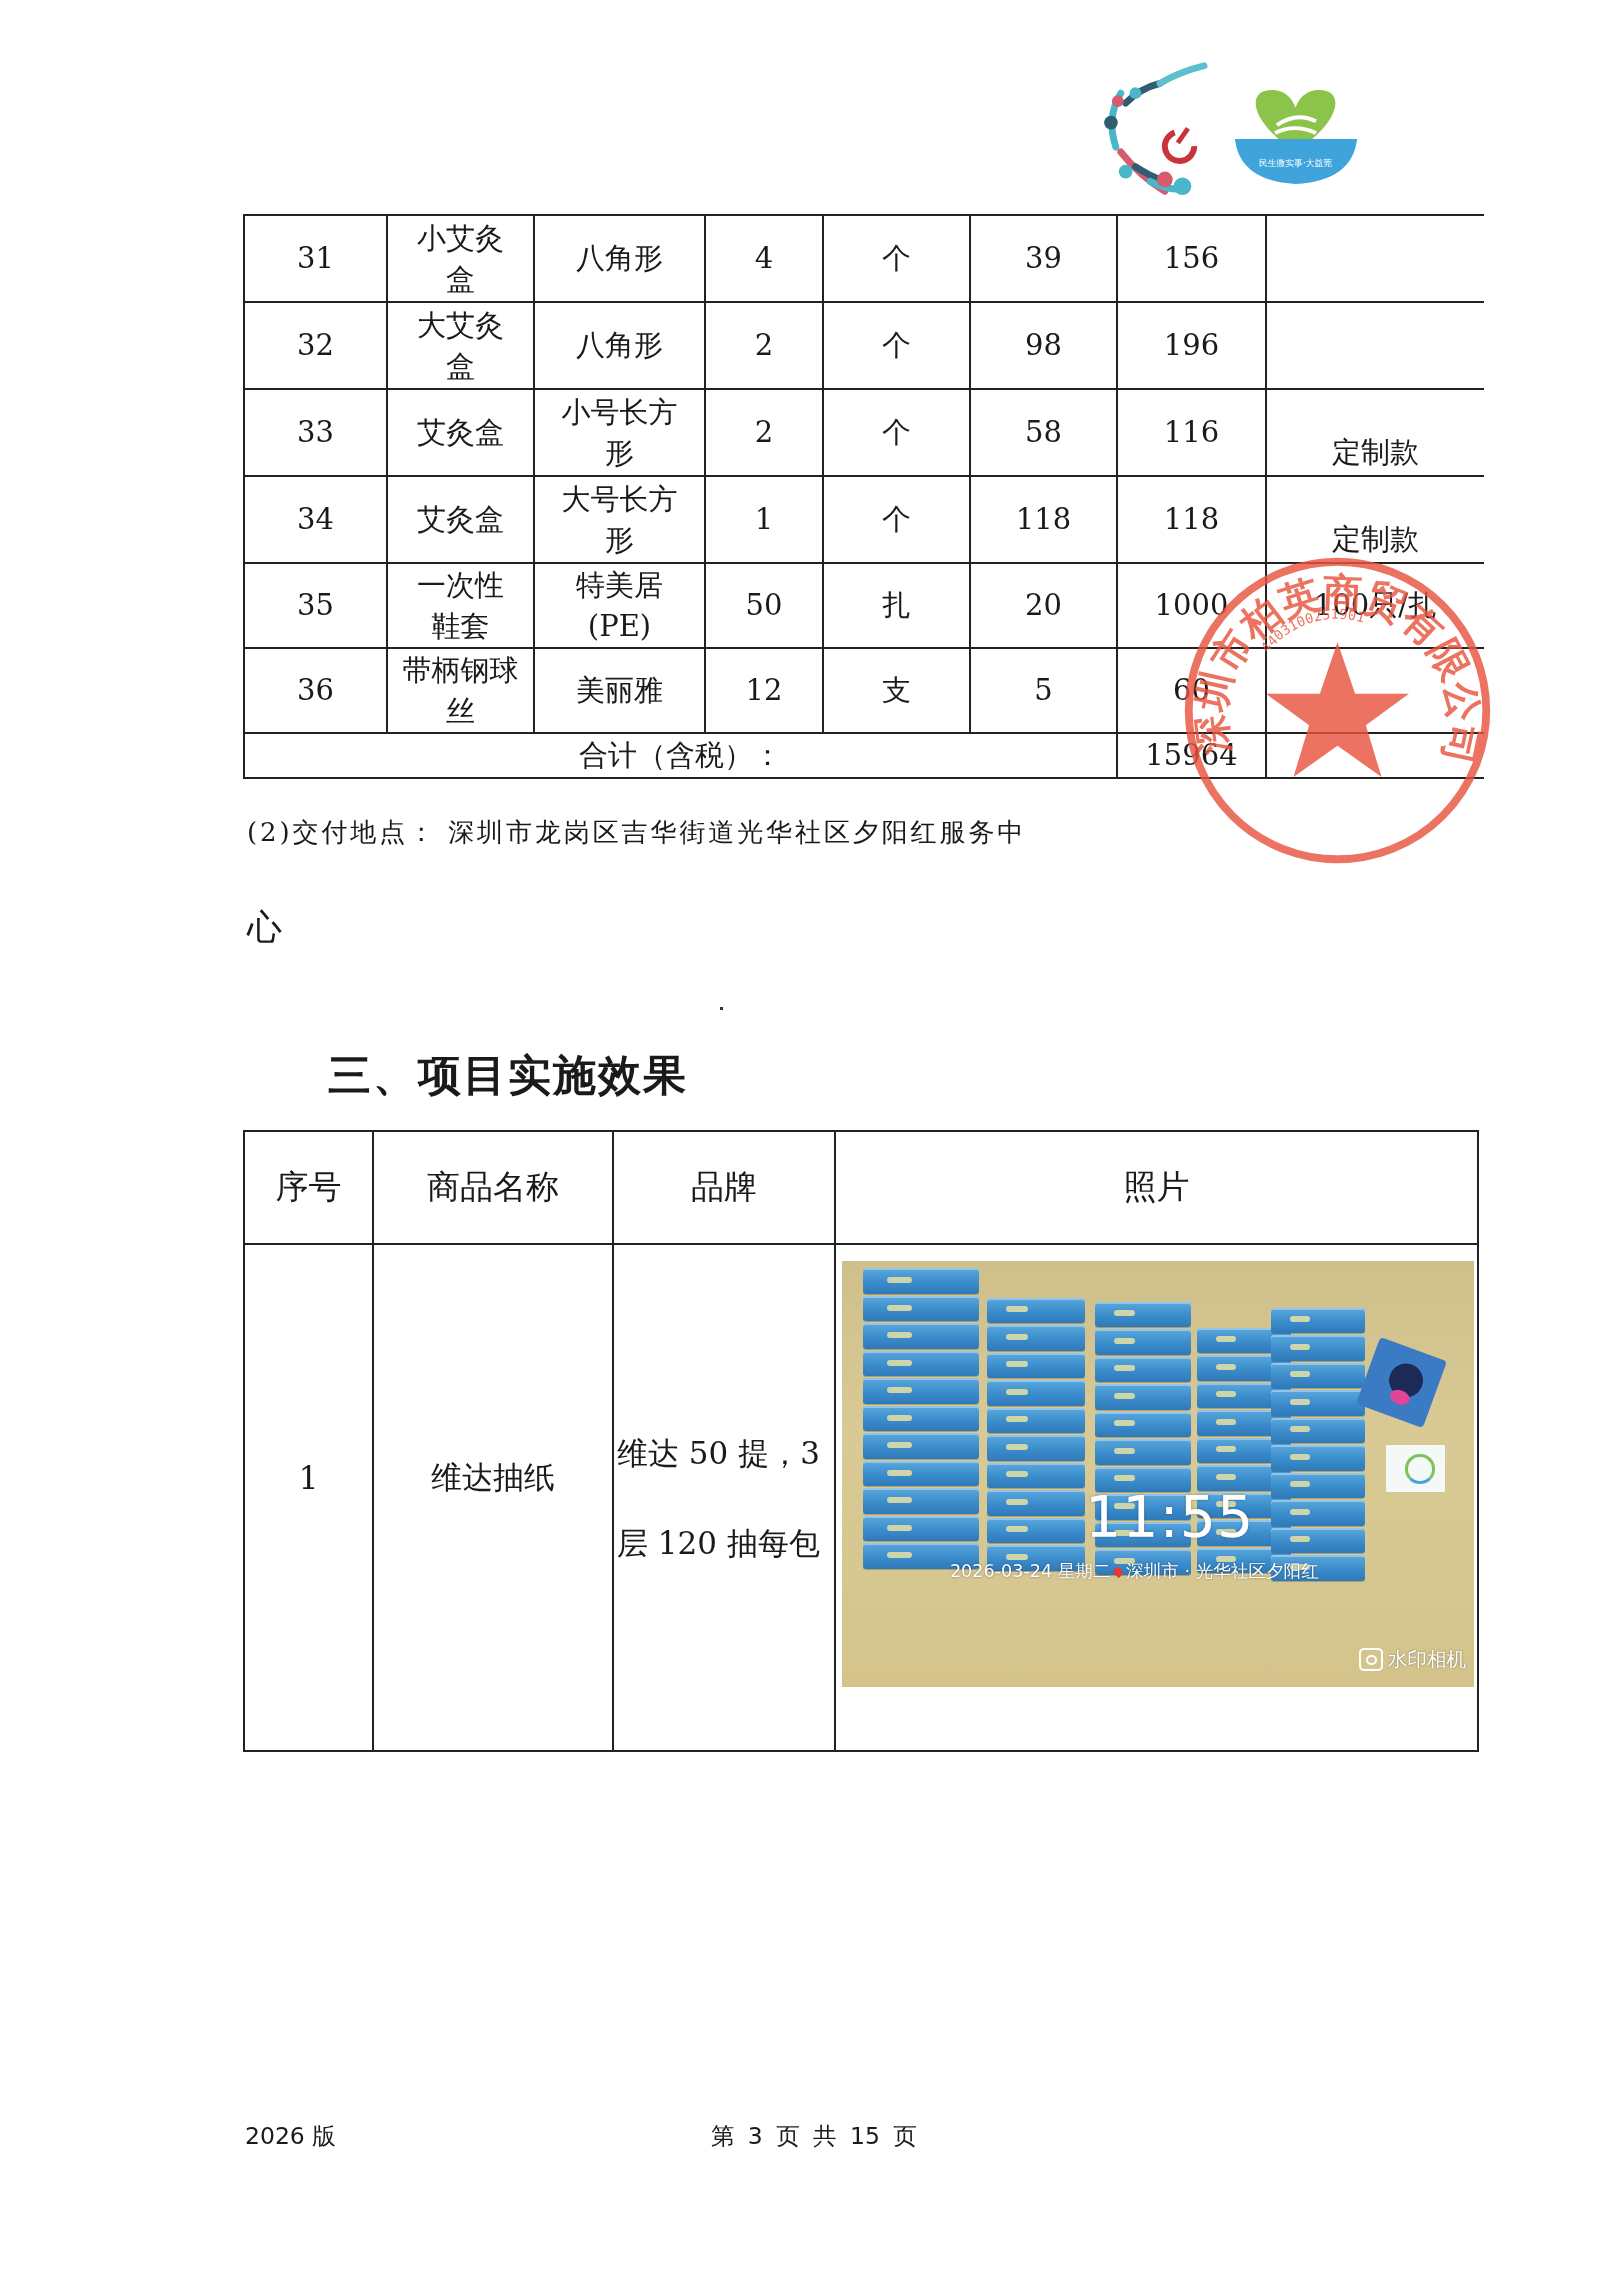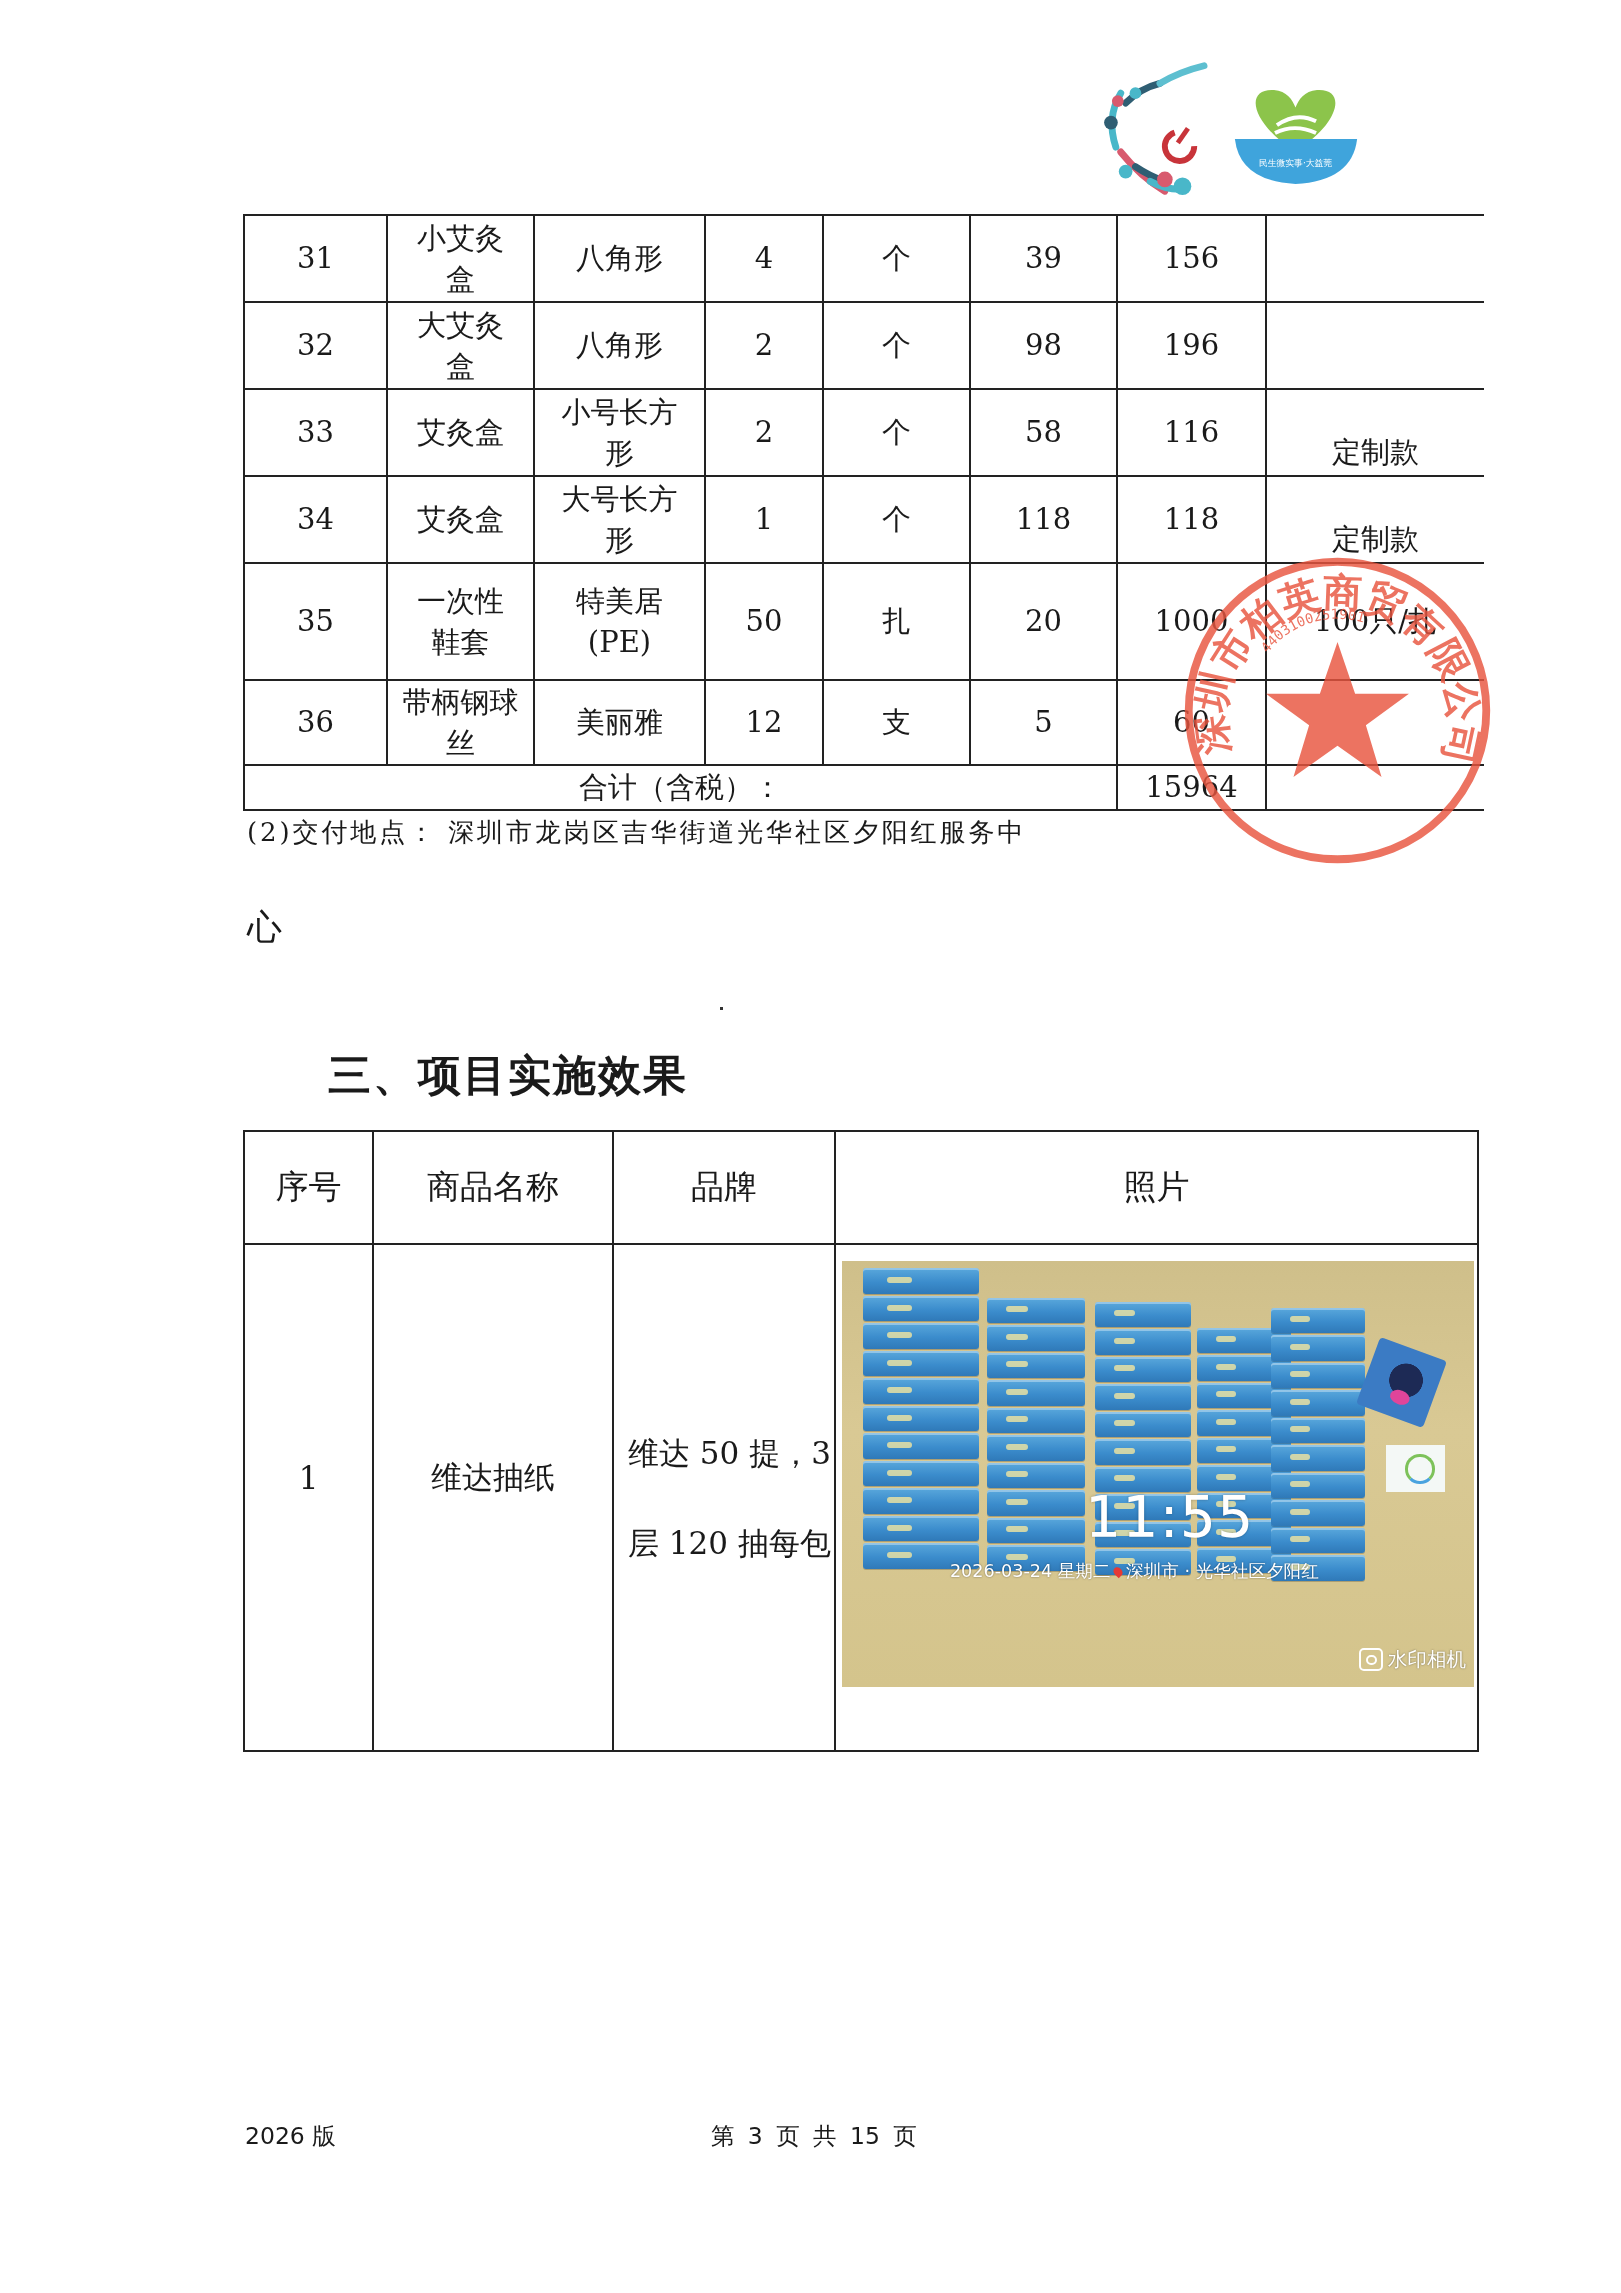--- a/index.html
+++ b/index.html
@@ -31,21 +31,21 @@
 
   .heading { left:328px; top:1047px; font-size:43px; font-weight:bold; letter-spacing:2px;
              font-family:"DejaVu Sans","Liberation Sans",sans-serif; }
 
   
   .t2 { position:absolute; left:243px; top:1130px; border-collapse:collapse; table-layout:fixed; }
   .t2 td, .t2 th { border:2px solid #222; text-align:center; vertical-align:middle; padding:0; }
   .t2 th { font-weight:normal; height:111px; font-size:33px;
            font-family:"DejaVu Sans","Liberation Sans",sans-serif; }
   .t2 td { height:466px; font-size:31px; }
-  .t2 td.brand { text-align:left; line-height:90px; padding-left:14px; }
+  .t2 td.brand { text-align:left; line-height:90px; padding-left:3px; }
   .t2 td.photo-cell { vertical-align:top; padding-top:15.7px; }
 
   
   .photo {
     position:relative; width:632px; height:426px; margin-left:5.9px;
     background:linear-gradient(180deg,#cfbf8a 0%,#d9c994 40%,#d4c48c 100%);
     overflow:hidden;
   }
   .pkg-col { position:absolute; display:flex; flex-direction:column; gap:2px; }
   .pkg {
@@ -180,21 +180,21 @@
       <td style="padding:0 13.7px">大号长方形</td>
       <td>1</td>
       <td>个</td>
       <td>118</td>
       <td>118</td>
       <td class="last note-bottom">定制款</td>
     </tr>
     <tr>
       <td>35</td>
       <td style="padding:0 25.5px">一次性鞋套</td>
-      <td style="padding:16px 29px">特美居(PE)</td>
+      <td style="padding:0 29px">特美居(PE)</td>
       <td>50</td>
       <td>扎</td>
       <td>20</td>
       <td>1000</td>
       <td class="last">100只/扎</td>
     </tr>
     <tr>
       <td>36</td>
       <td style="padding:0 9px">带柄钢球丝</td>
       <td>美丽雅</td>

